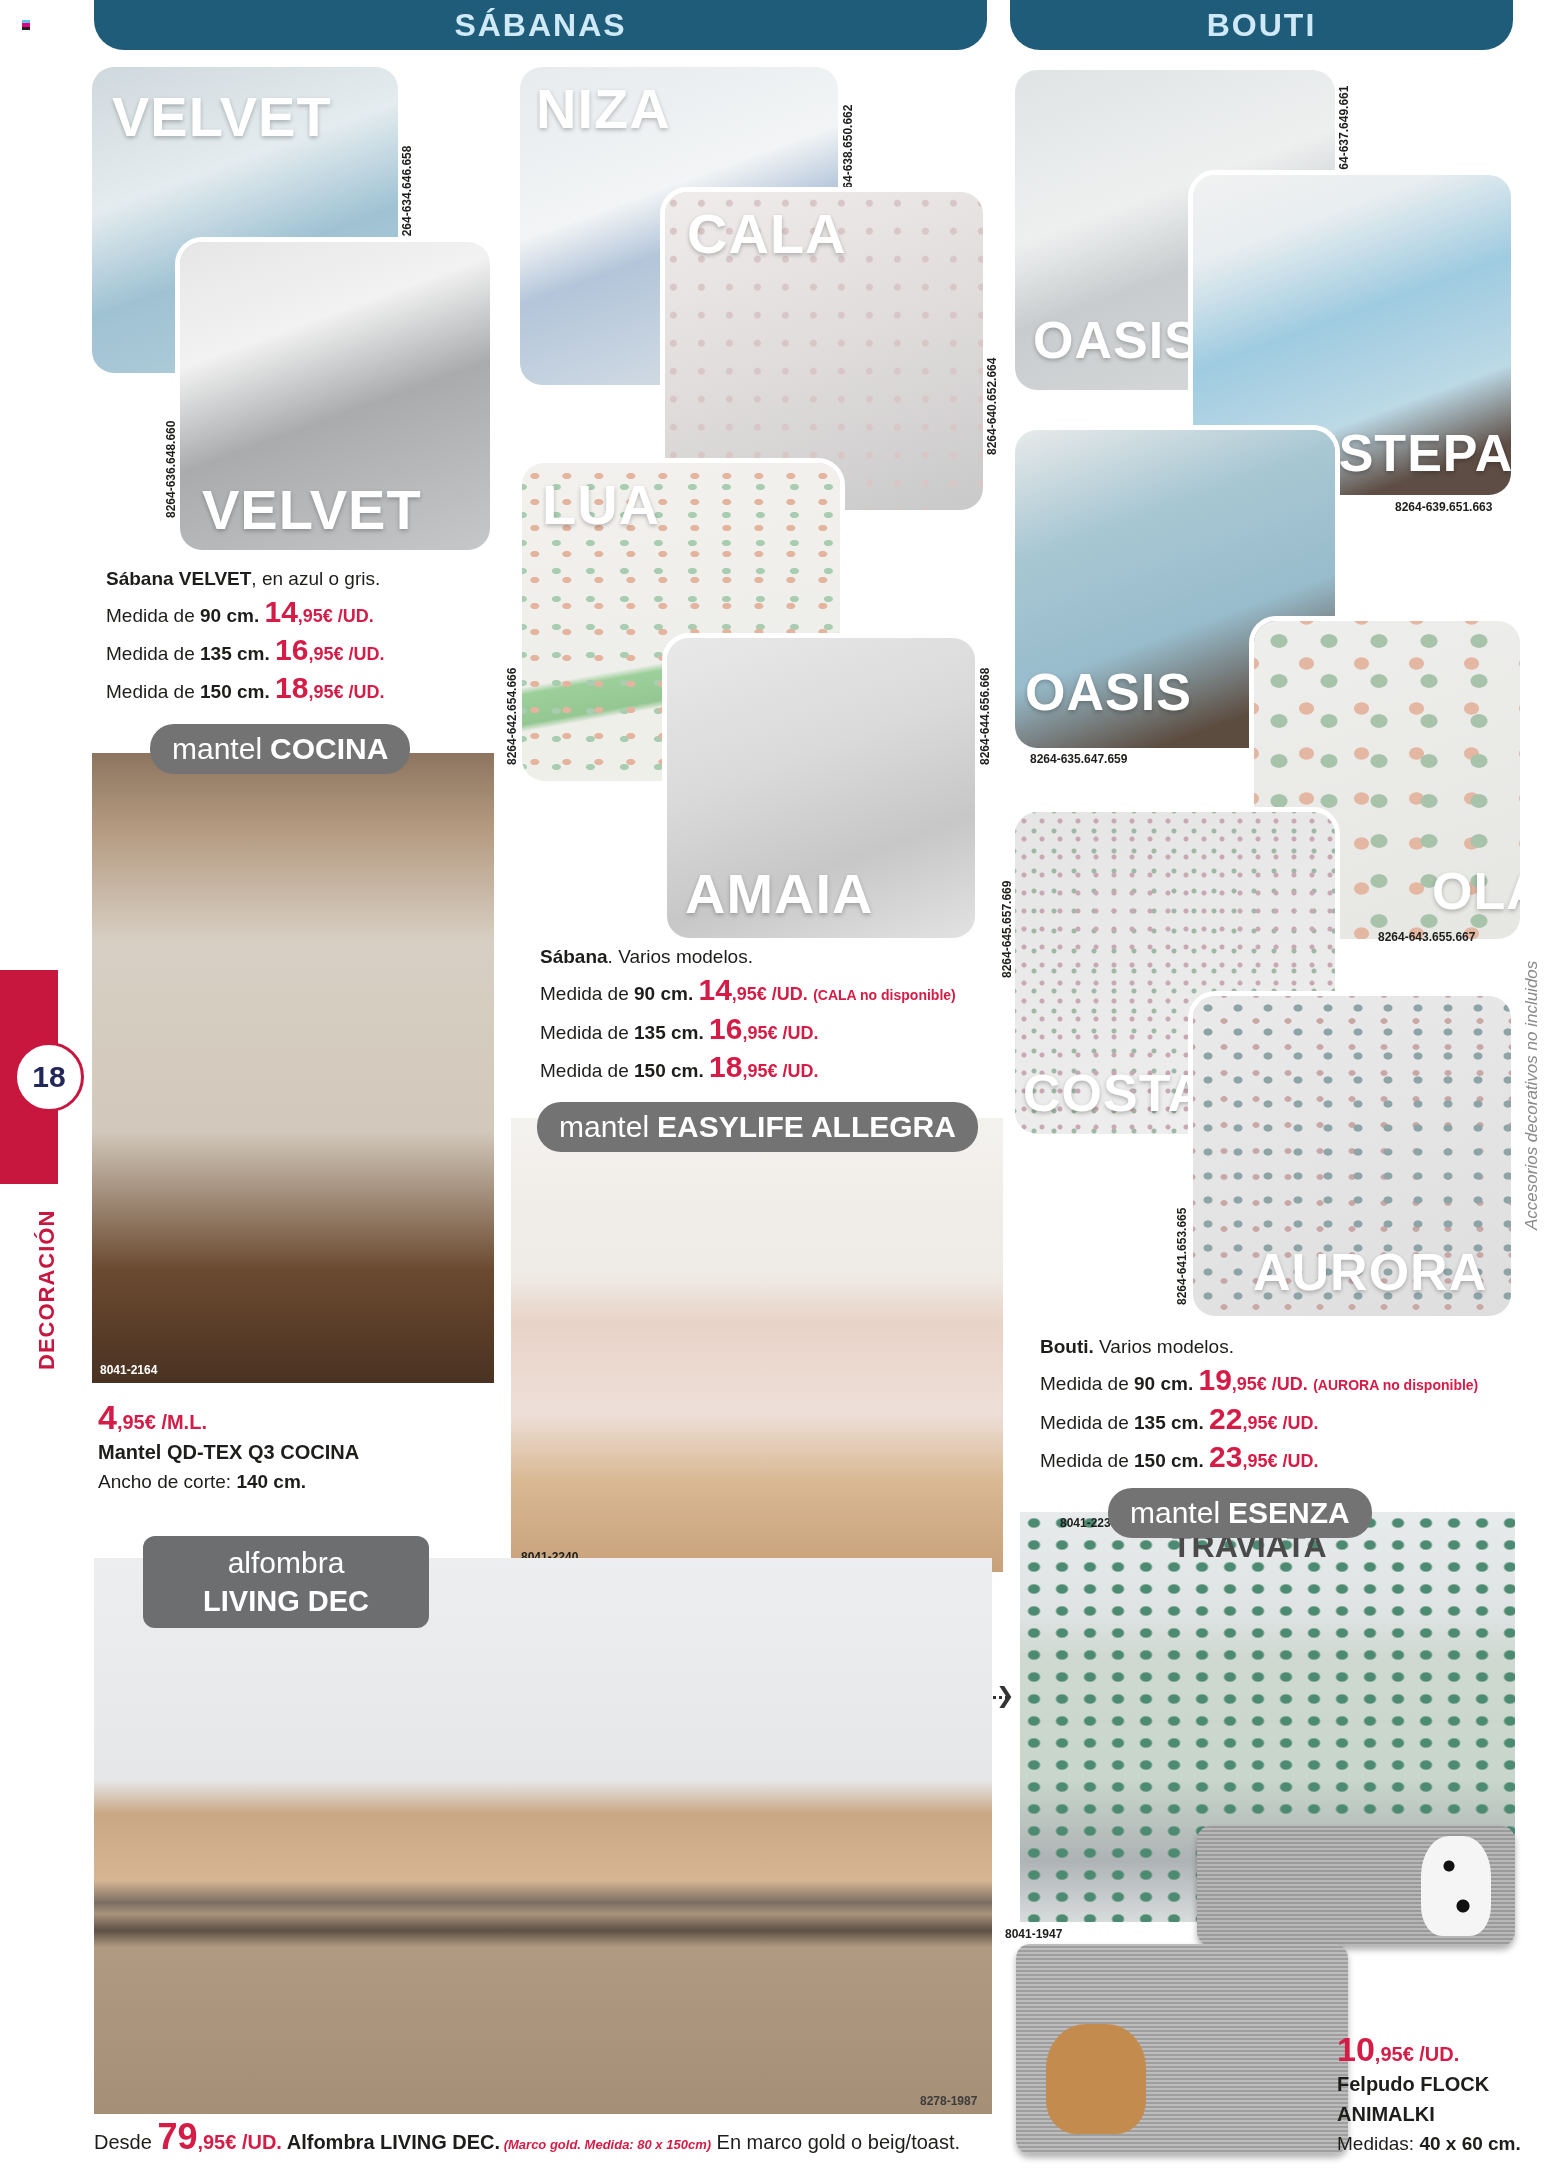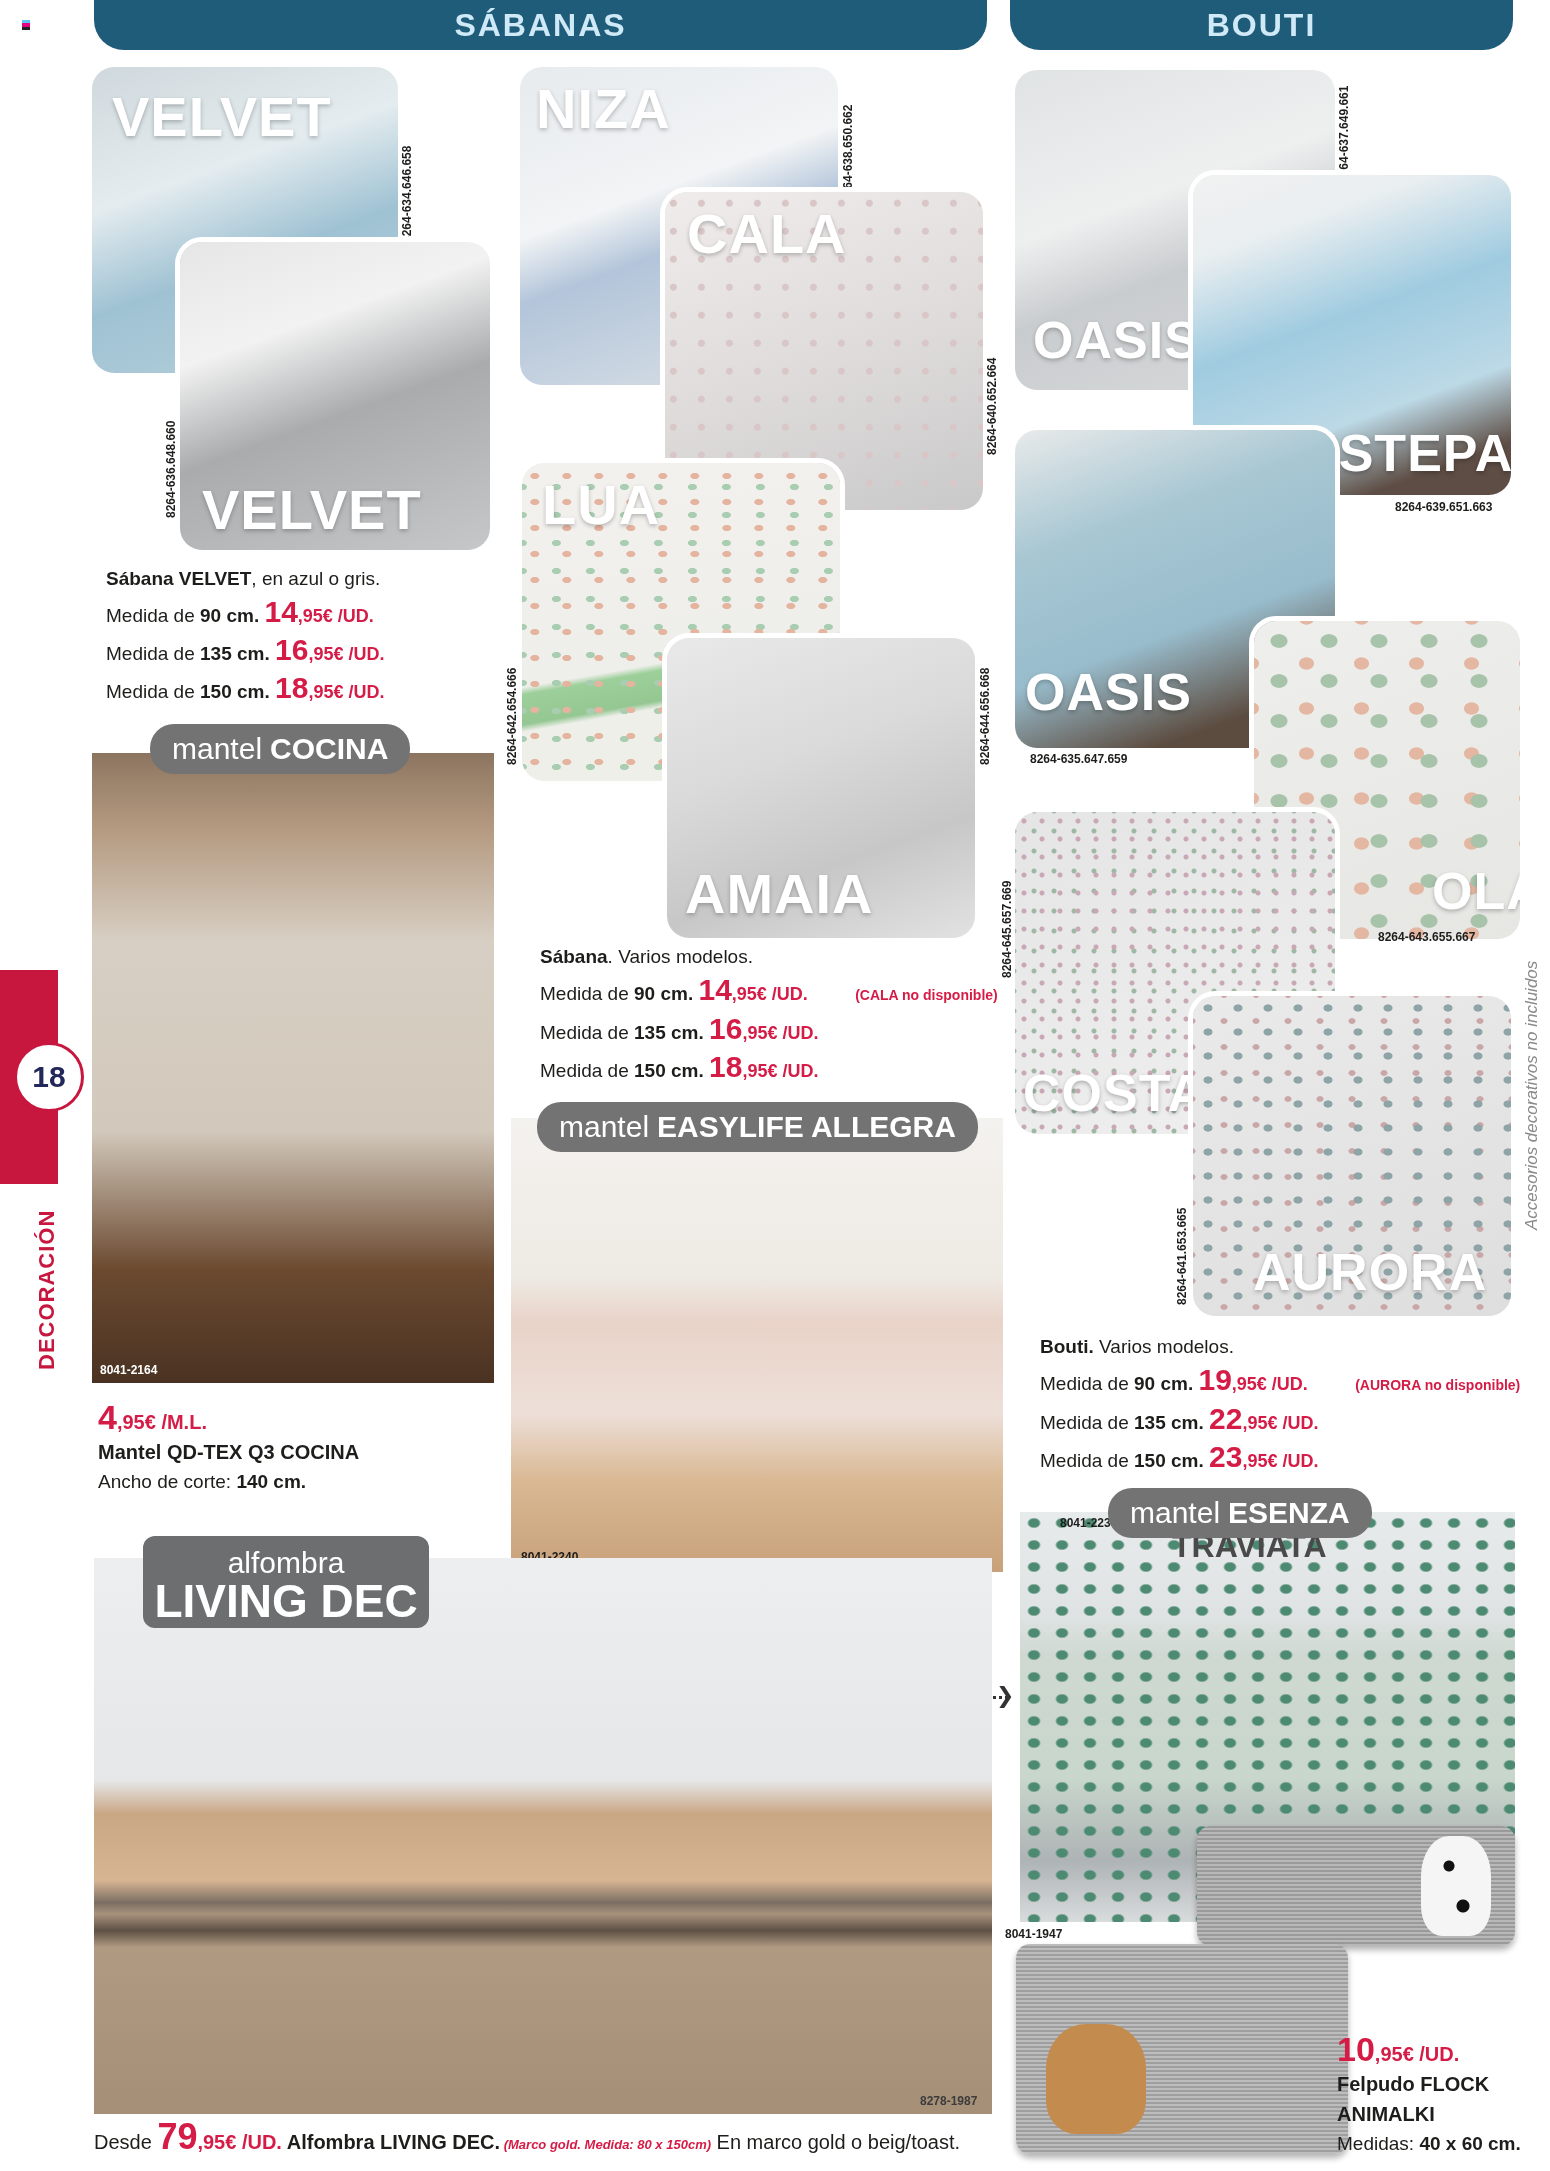--- a/index.html
+++ b/index.html
@@ -10,25 +10,25 @@
   .photo.sq { border-radius: 0; box-shadow: none; }
   .lbl { position: absolute; color: #fff; font-weight: 900; font-size: 56px; letter-spacing: 1px; text-shadow: 0 2px 4px rgba(0,0,0,0.25); line-height: 1; }
   .code-v { position: absolute; writing-mode: vertical-rl; transform: rotate(180deg); font-size: 12px; font-weight: 700; color: #1d1d1b; }
   .code { position: absolute; font-size: 12px; font-weight: 700; color: #1d1d1b; }
   .code.w { color: #fff; }
   .info { position: absolute; font-size: 19px; line-height: 33px; }
   .info b { font-weight: 700; }
   .price { color: #d51c46; font-weight: 700; }
   .price .big { font-size: 30px; }
   .price .sm { font-size: 18px; }
-  .price .note { font-size: 14px; margin-left: 42px; }
+  .price .note { font-size: 14px; }
   .pill { position: absolute; background: #737373; color: #fff; border-radius: 24px; height: 50px; display: flex; align-items: center; padding: 0 22px; font-size: 30px; white-space: nowrap; }
   .pill b { font-weight: 900; margin-left: 8px; }
   .gray-pill { position: absolute; background: #6d6e70; color: #fff; border-radius: 12px; text-align: center; font-size: 30px; line-height: 38px; padding: 8px 0; }
-  .gray-pill b { font-weight: 900; display:block; font-size: 46px; }
+  .gray-pill b { font-weight: 900; display:block; font-size: 29px; }
   .prod { position: absolute; }
   .prod .pr { color: #d51c46; font-weight: 700; font-size: 20px; }
   .prod .pr .big { font-size: 34px; }
   .prod .name { font-weight: 700; font-size: 20px; line-height: 30px; }
   .prod .sub { font-size: 19px; line-height: 30px; }
   .prod .sub b { font-weight: 700; }
 </style>
 </head>
 <body>
 

